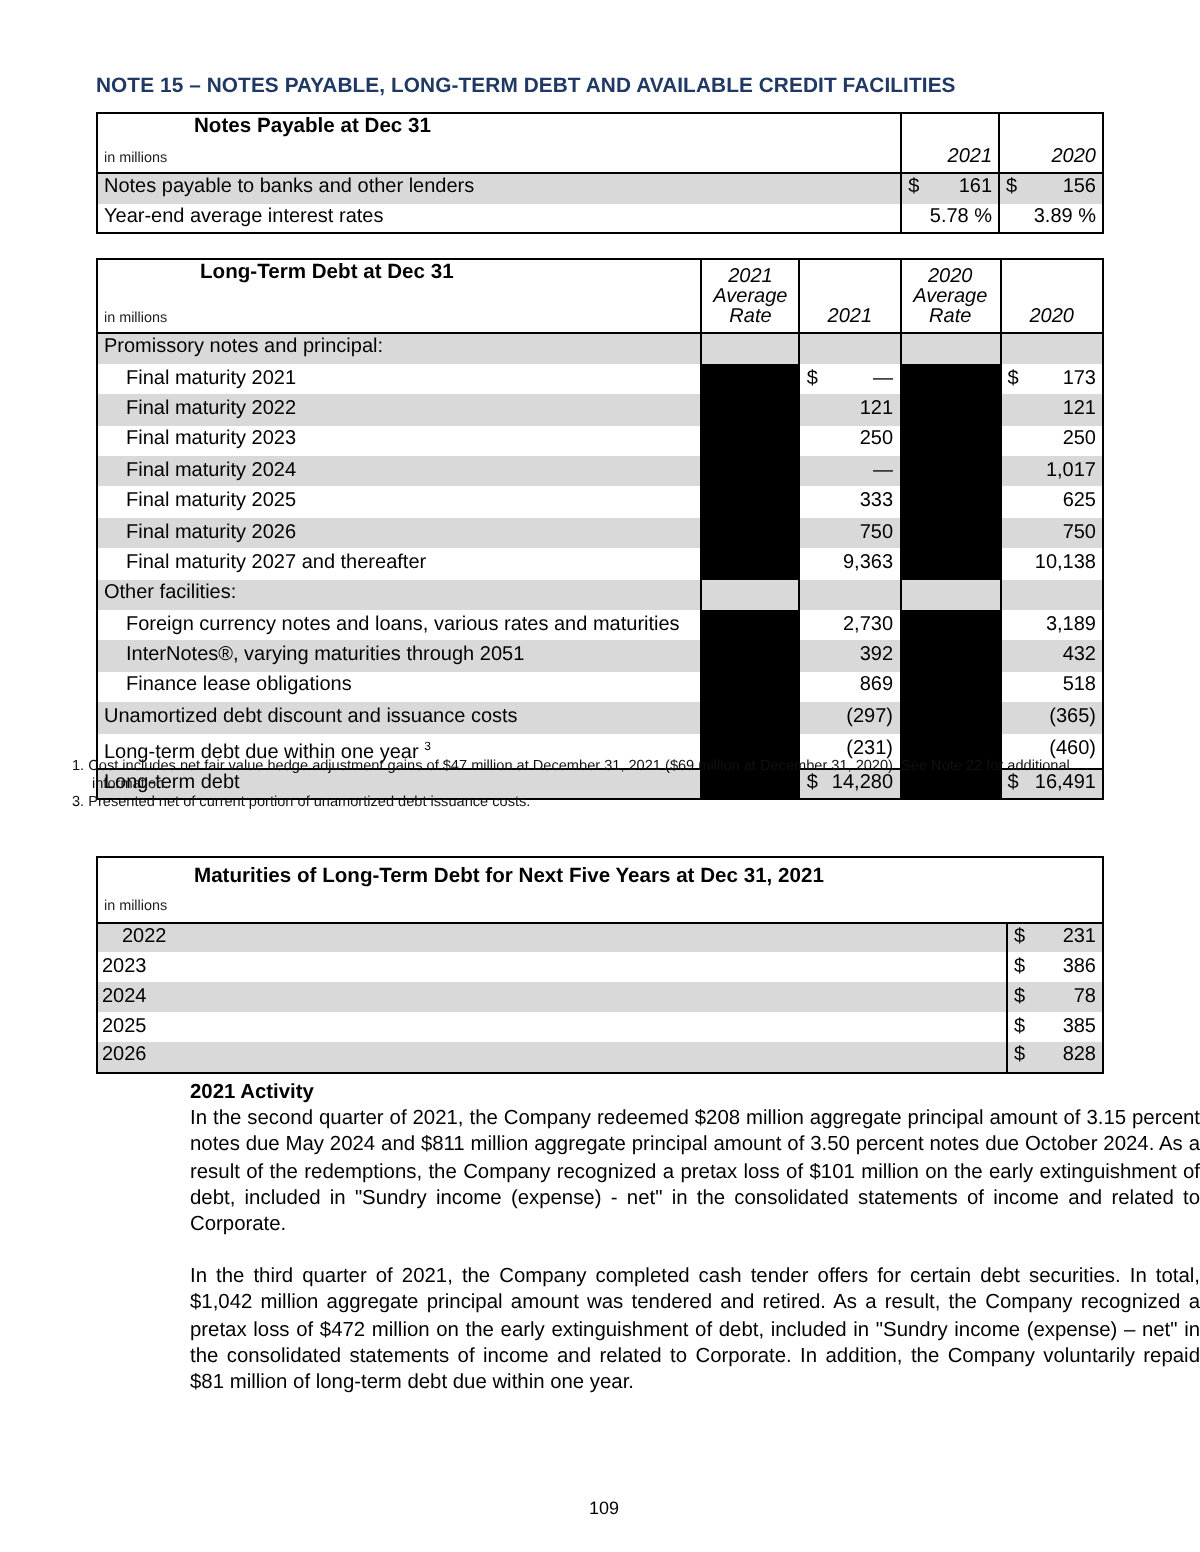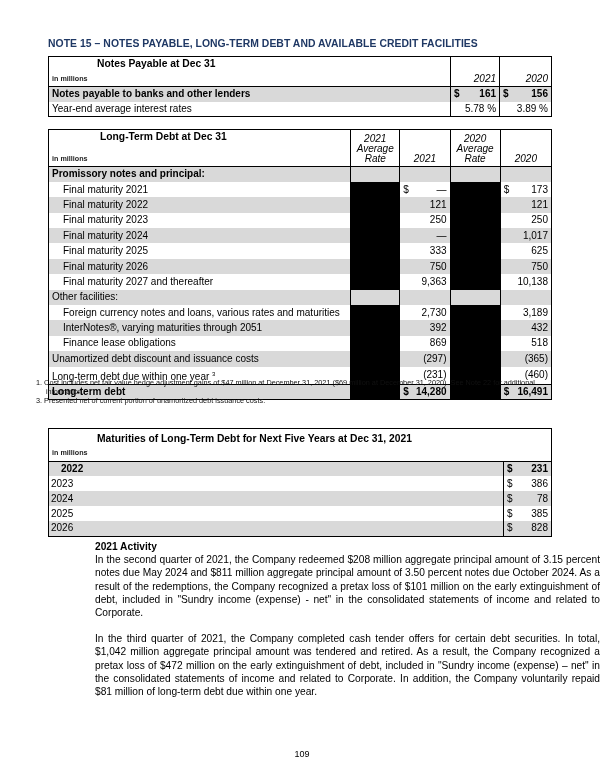--- a/index.html
+++ b/index.html
@@ -9,25 +9,25 @@
     .note-title {
       position: absolute; left: 48px; top: 38px;
       font-size: 10.4px; font-weight: bold; color: #1f3864; letter-spacing: 0.05px; text-align: right;
     }
 
     table { border-collapse: collapse; position: absolute; left: 48px; width: 504px; font-size: 10px; }
     td { padding: 0 3px; height: 15px; line-height: 14px; white-space: nowrap; }
     .outer { border: 1.5px solid #000; }
     .shade td.sh { background: #d9d9d9; }
     .hdr-title { font-weight: bold; font-size: 10.3px; padding-left: 48px; }
-    .in-mill { font-size: 7.2px; color: #222; font-weight: bold; }
+    .in-mill { font-size: 7.2px; color: #222; }
     .yr { font-style: italic; text-align: right; font-size: 10px; }
     .num { text-align: right; }
     .vl { border-left: 1.2px solid #000; }
-    .bt { border-top: 1.2px solid #000; font-weight: bold; }
+    .bt { border-top: 1.2px solid #000; }
     .ind { padding-left: 14px; }
     .black { background: #000 !important; }
     sup { font-size: 6px; vertical-align: 4px; }
     .dollar { float: left; }
 
     
     #np { top: 56px; }
     
     #ltd { top: 129px; }
     #ltd td { height: 15.4px; }

